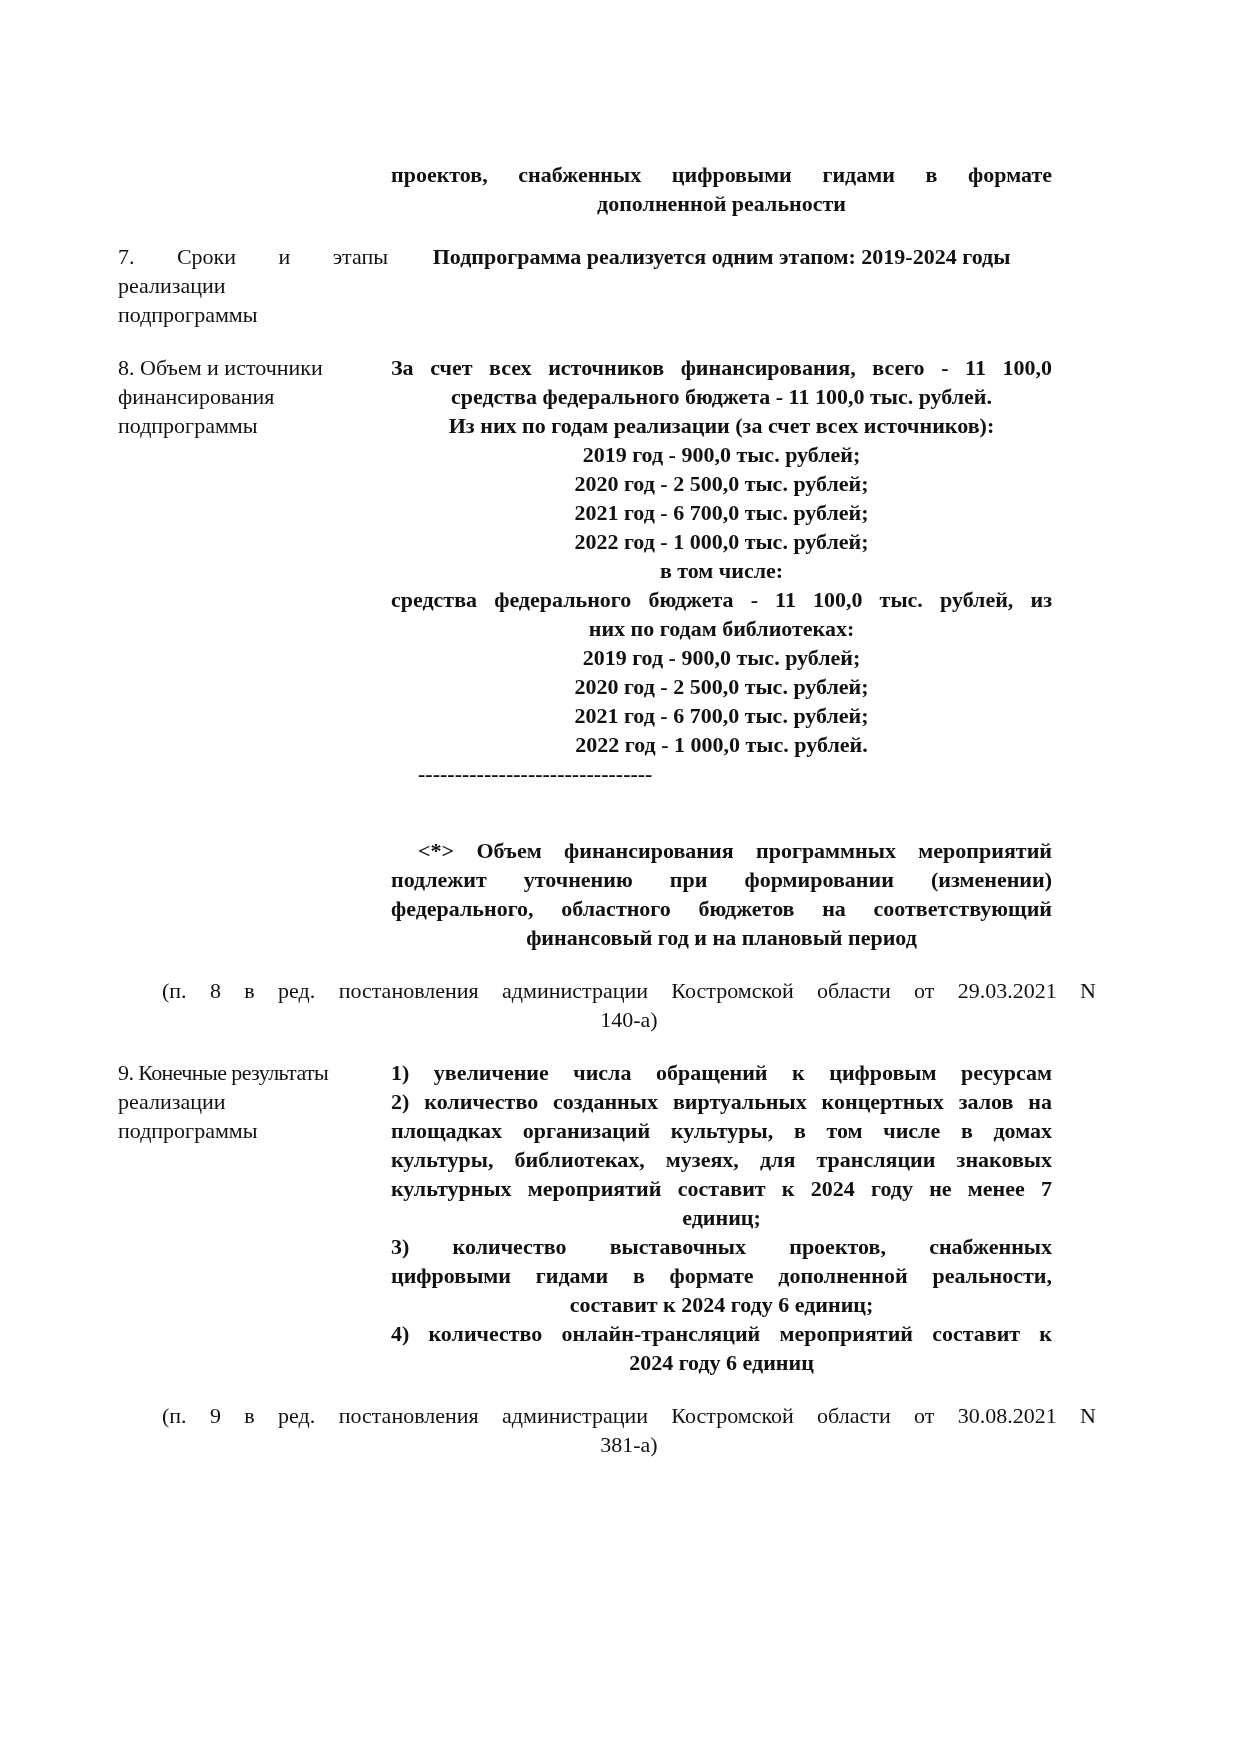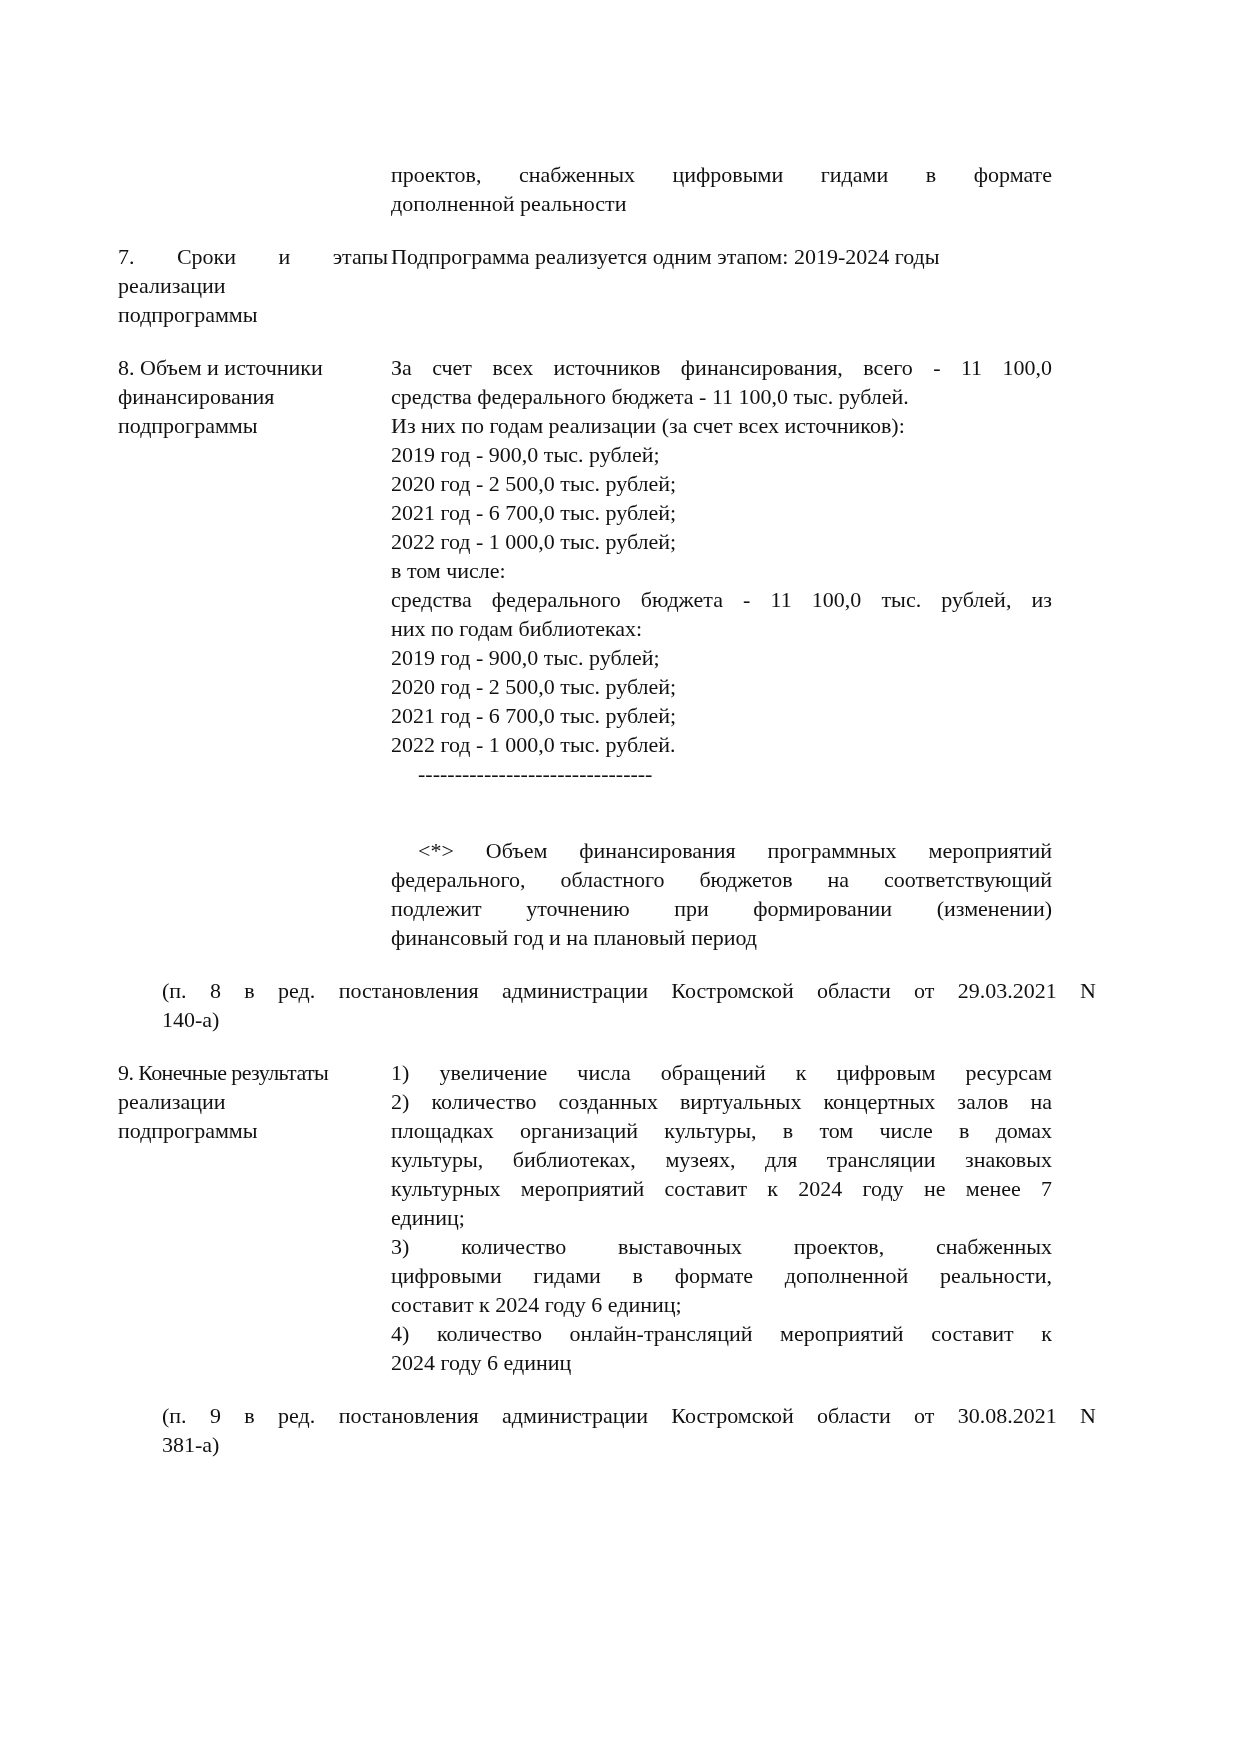--- a/index.html
+++ b/index.html
@@ -30,29 +30,30 @@
     .label-col {
       width: 270px;
       flex: 0 0 270px;
       text-align: justify;
       text-align-last: left;
     }
     .content-col {
       margin-left: 3px;
       flex: 1 1 auto;
       text-align: justify;
+      font-weight: bold;
     }
     .justify-line {
       display: block;
       text-align: justify;
       text-align-last: justify;
     }
     .left-line {
       display: block;
-      text-align: left;
+      text-align: center;
     }
     .gap-m { height: 24px; }
     .separator {
       display: block;
       padding-left: 27px;
       letter-spacing: 0px;
     }
     .footnote-first {
       display: block;
       text-indent: 27px;
@@ -119,22 +120,22 @@
       <span class="left-line">2022 год - 1 000,0 тыс. рублей;</span>
       <span class="left-line">в том числе:</span>
       <span class="justify-line">средства федерального бюджета - 11 100,0 тыс. рублей, из</span>
       <span class="left-line">них по годам библиотеках:</span>
       <span class="left-line">2019 год - 900,0 тыс. рублей;</span>
       <span class="left-line">2020 год - 2 500,0 тыс. рублей;</span>
       <span class="left-line">2021 год - 6 700,0 тыс. рублей;</span>
       <span class="left-line">2022 год - 1 000,0 тыс. рублей.</span>
       <span class="separator">--------------------------------</span>
       <span class="footnote-first">&lt;*&gt; Объем финансирования программных мероприятий</span>
+      <span class="justify-line">подлежит уточнению при формировании (изменении)</span>
       <span class="justify-line">федерального, областного бюджетов на соответствующий</span>
-      <span class="justify-line">подлежит уточнению при формировании (изменении)</span>
       <span class="left-line">финансовый год и на плановый период</span>
     </div>
   </div>
 
   <div class="gap-m"></div>
 
   <div class="edition-block">
     <span class="full-line">(п. 8 в ред. постановления администрации Костромской области от 29.03.2021 N</span>
     <span class="left-line">140-а)</span>
   </div>

